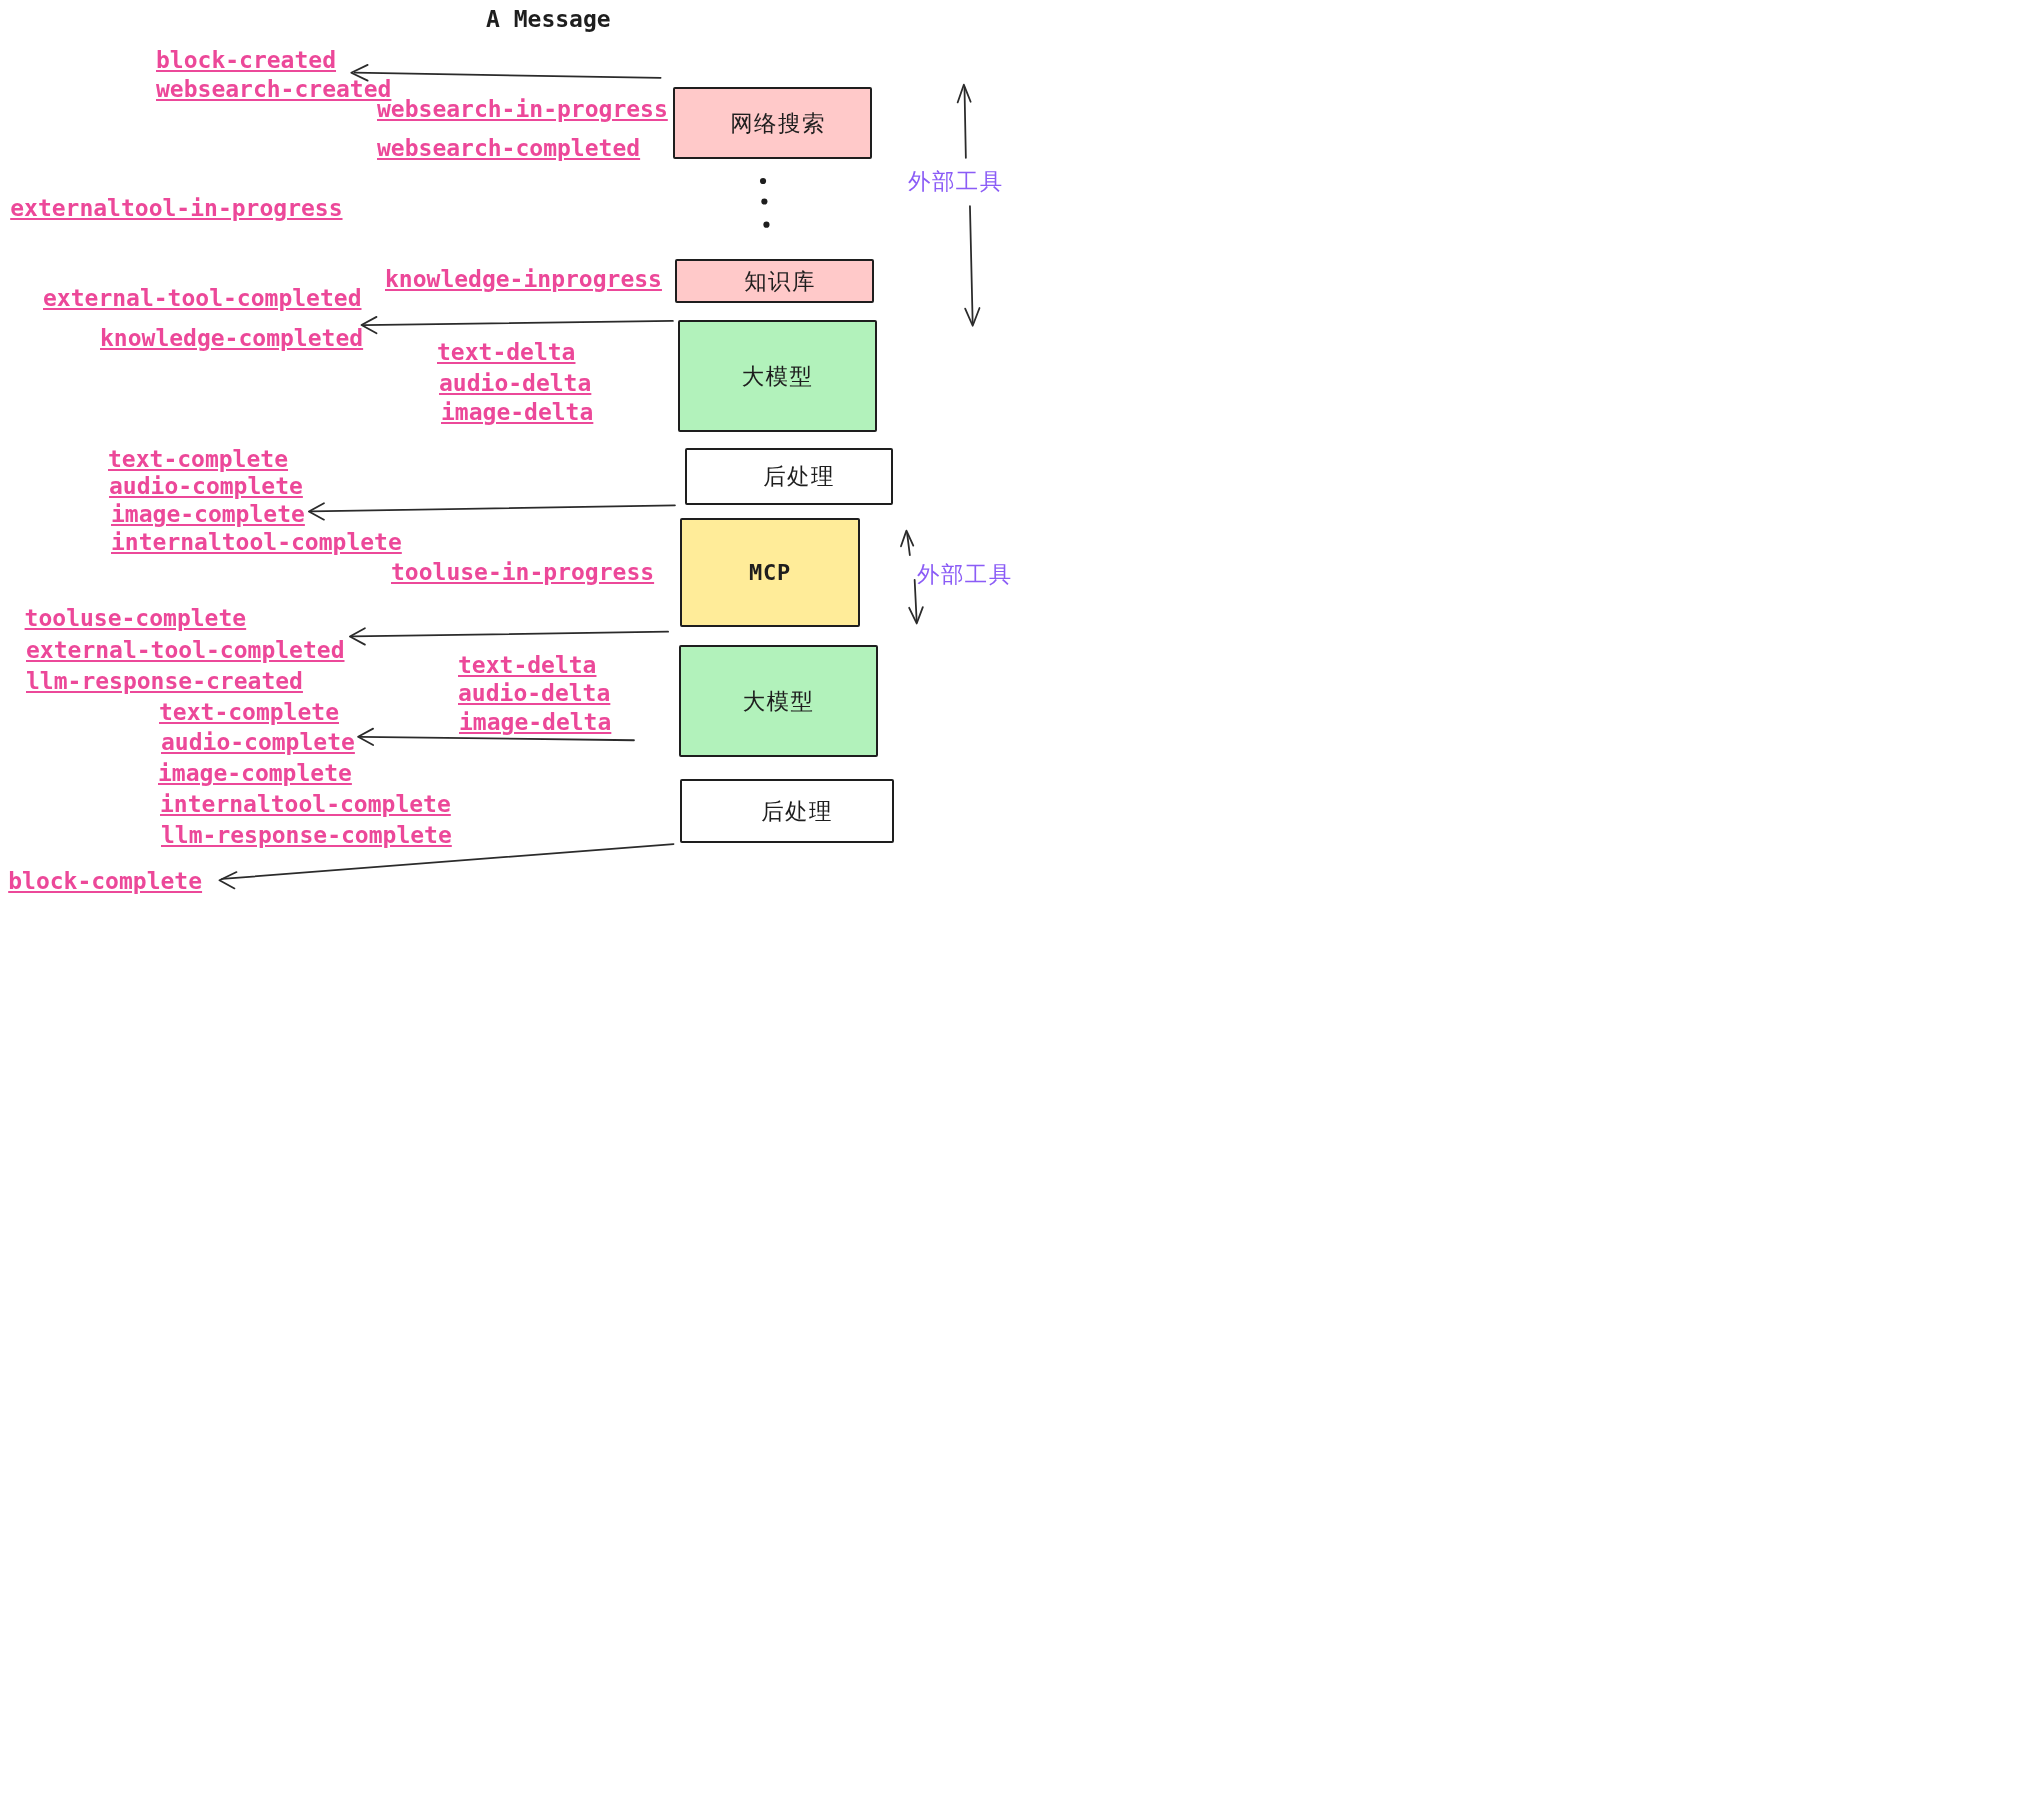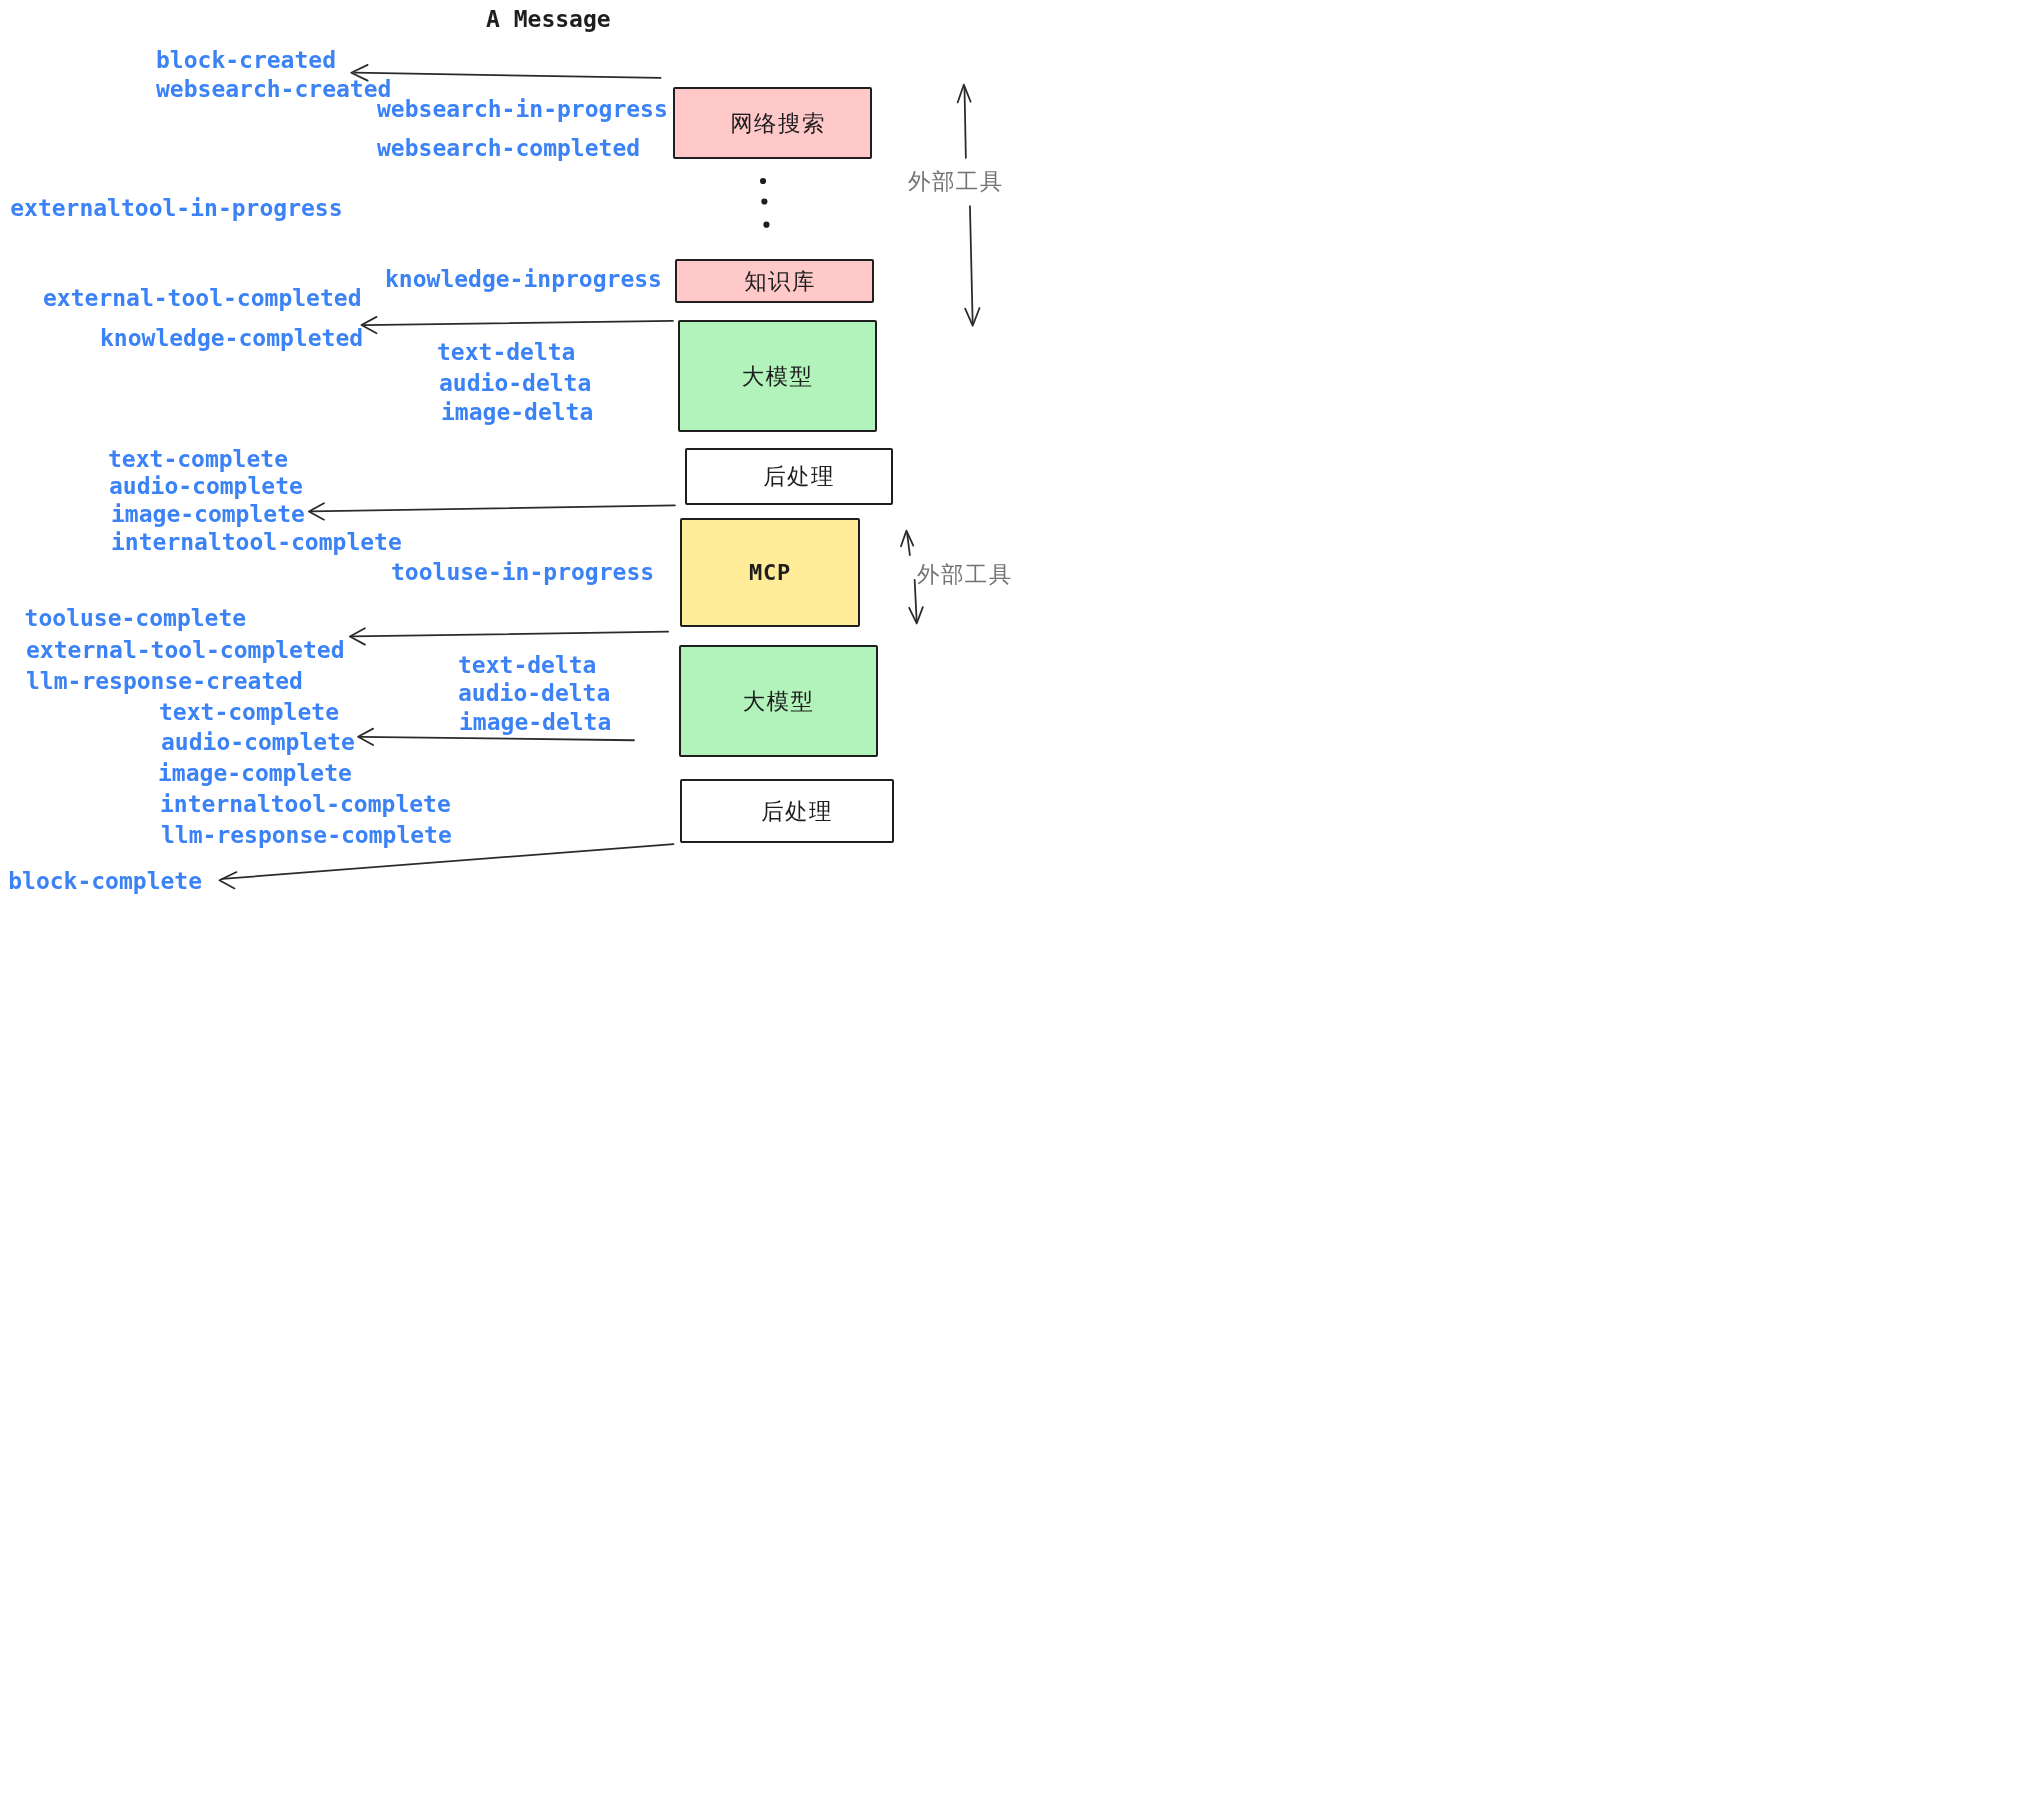--- a/index.html
+++ b/index.html
@@ -42,21 +42,21 @@
   
   .title{
     position:absolute;left:486px;top:6.1px;
     font-size:23px;font-weight:700;line-height:27px;white-space:nowrap;
   }
 
   
   .ev{
     position:absolute;
     font-size:23px;font-weight:700;line-height:27px;
-    white-space:nowrap;color:#3b82f6;
+    white-space:nowrap;color:#ec4899;text-decoration:underline;
   }
   .ev-block-created{left:156px;top:47px;}
   .ev-websearch-created{left:156px;top:76px;}
   .ev-websearch-in-progress{left:377px;top:96px;}
   .ev-websearch-completed{left:377px;top:135px;}
   .ev-externaltool-in-progress{left:10.2px;top:195px;}
   .ev-knowledge-inprogress{left:385px;top:266px;}
   .ev-external-tool-completed-1{left:43px;top:285px;}
   .ev-knowledge-completed{left:100px;top:325px;}
   .ev-text-delta-1{left:437px;top:339px;}
@@ -78,21 +78,21 @@
   .ev-image-complete-2{left:158px;top:760px;}
   .ev-internaltool-complete-2{left:160px;top:791px;}
   .ev-llm-response-complete{left:161px;top:822px;}
   .ev-block-complete{left:8.2px;top:868px;}
 
   
   .side-label{
     position:absolute;
     font-family:"DejaVu Sans","Liberation Sans",sans-serif;
     font-size:22.5px;font-weight:500;letter-spacing:1.4px;
-    white-space:nowrap;color:#737373;
+    white-space:nowrap;color:#8b5cf6;
   }
   .side-label-top{left:908px;top:166px;}
   .side-label-mcp{left:917px;top:559px;}
 </style>
 </head>
 <body>
 
 <div class="canvas">
 
   <svg class="underlay" viewBox="0 0 1490 1315" xmlns="http://www.w3.org/2000/svg" fill="none" stroke="#2b2b2b" stroke-width="2.6" stroke-linecap="round" stroke-linejoin="round">

